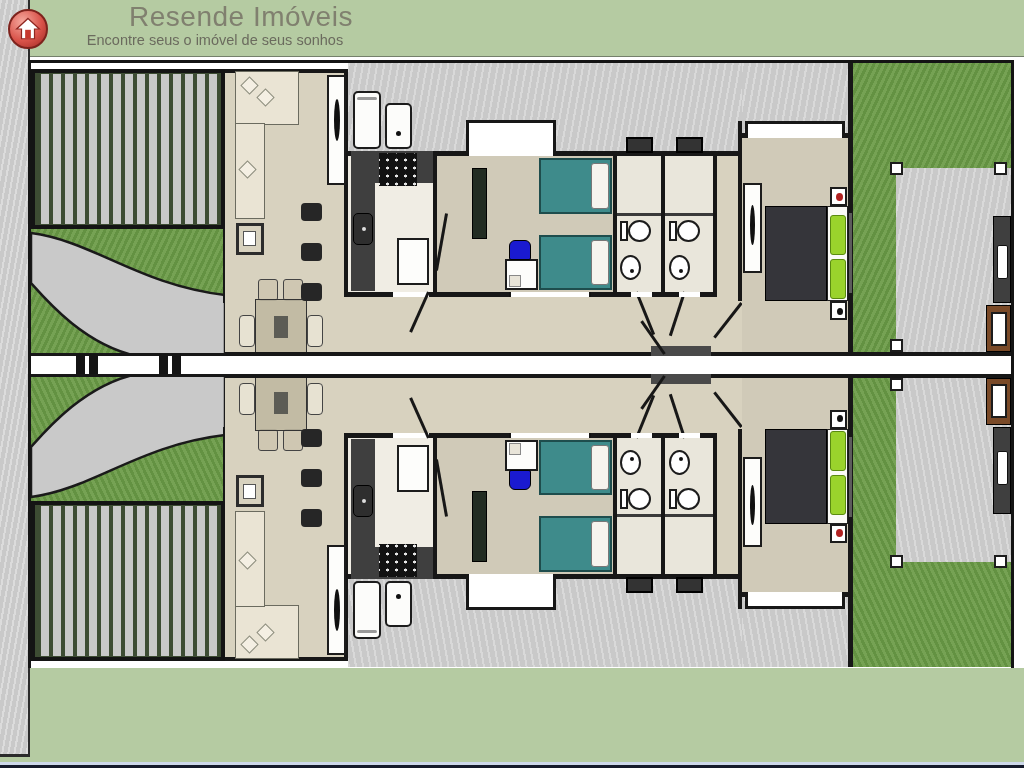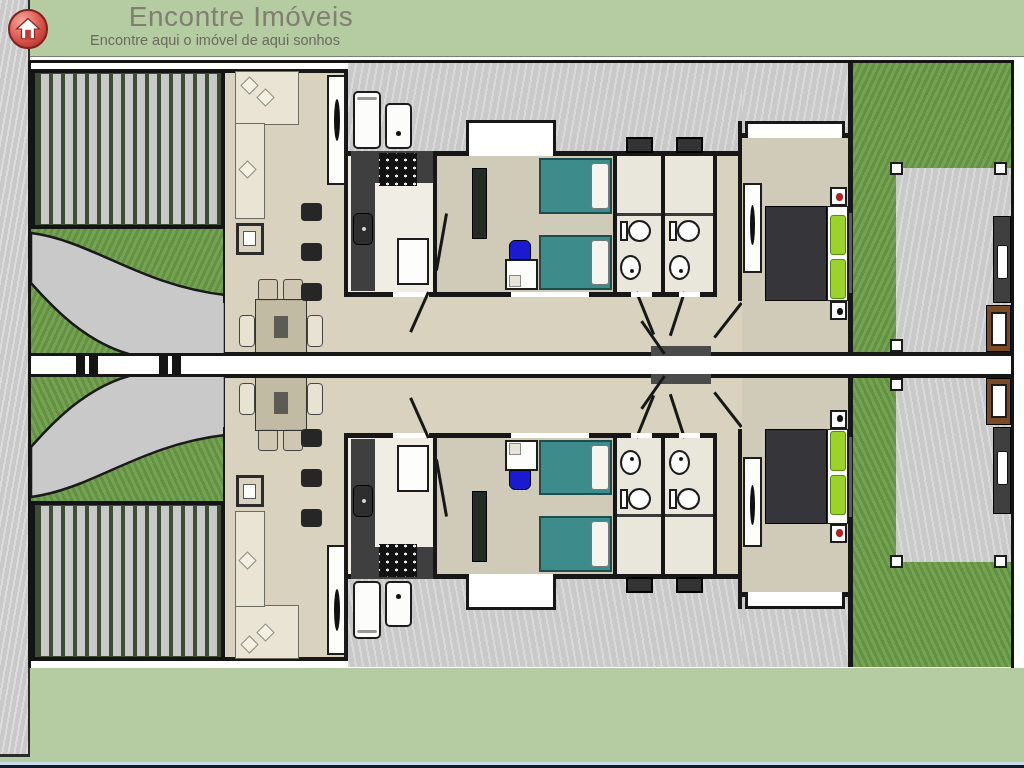--- a/index.html
+++ b/index.html
@@ -56,22 +56,22 @@
   .teal-bed{background:var(--bed-teal);border:2px solid #1e4d4d;}
   .bed-pillow{background:#f6f4ee;border:1px solid #777;border-radius:3px;}
   .whitebox{background:#fdfdfb;border:2px solid #1c1c1c;}
   .fixture{background:#fff;border:2px solid #1c1c1c;}
 </style>
 </head>
 <body>
 
 <div class="a" id="header">
   <div class="a" id="title-block">
-    <div id="main-title">Encontre Imóveis</div>
-    <div id="tagline">Encontre aqui o imóvel de aqui sonhos</div>
+    <div id="main-title">Resende Imóveis</div>
+    <div id="tagline">Encontre seus o imóvel de seus sonhos</div>
   </div>
 </div>
 <div class="a" id="logo">
   <svg width="26" height="26" viewBox="0 0 32 32">
     <path d="M16 3 L30 16 H24 V28 H8 V16 H2 Z" fill="#ffffff" stroke="#8e2620" stroke-width="1.5"></path>
     <rect x="12.5" y="17" width="7" height="11" fill="#c6392f"></rect>
   </svg>
 </div>
 
 <div class="a" id="sidewalk"></div>

